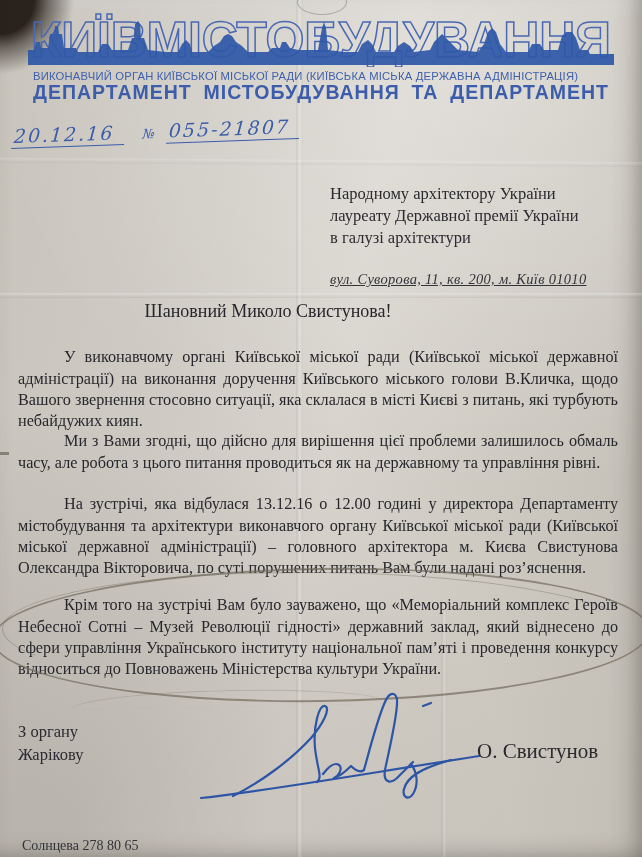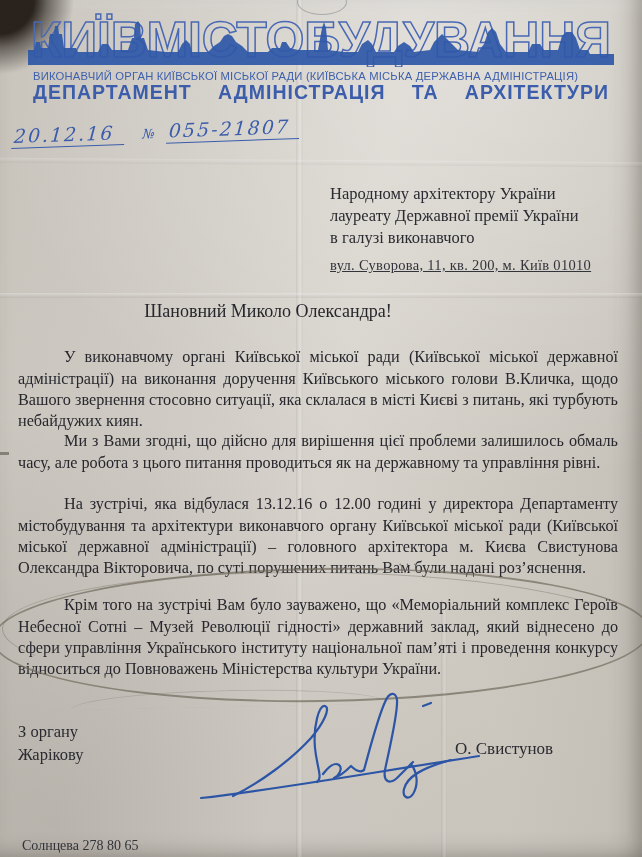--- a/index.html
+++ b/index.html
@@ -41,41 +41,41 @@
     text-align:justify;text-align-last:justify;}
   
   .ref{position:absolute;top:120px;left:12px;color:#3a5cab;
     font-family:"DejaVu Serif",serif;font-style:italic;font-size:19px;letter-spacing:2px;
     transform:rotate(-2deg) skewX(-6deg);white-space:nowrap;}
   .ref .u{border-bottom:1.6px solid #3a5cab;padding:0 10px 1px 2px;}
   .ref .num-sign{font-size:13px;letter-spacing:0;margin:0 4px 0 10px;}
   
   .recipient{position:absolute;top:183px;left:330px;width:290px;
     font-size:16.5px;line-height:22px;color:#2a2a30;}
-  .recipient .addr{font-size:14.5px;text-decoration:underline;
-    letter-spacing:.3px;margin-top:5px;color:#33333a;}
+  .recipient .addr{font-style:italic;font-size:14.5px;text-decoration:underline;
+    letter-spacing:.3px;margin-top:19px;color:#33333a;}
   
   .salutation{position:absolute;top:301px;left:18px;width:500px;text-align:center;
     font-size:18px;color:#26262c;}
   .para{position:absolute;left:18px;width:600px;text-align:justify;
     font-size:16.2px;line-height:21.4px;color:#27272d;text-indent:46px;}
   .p1{top:331px;} .p2{top:415px;} .p3{top:478px;} .p4{top:579px;}
   
   .pencil-oval{position:absolute;top:568px;left:-8px;width:654px;height:130px;
     border:2px solid rgba(112,106,92,.70);border-radius:50%;transform:rotate(-.8deg);}
   .pencil-oval2{position:absolute;top:572px;left:2px;width:636px;height:118px;
     border:1.5px solid rgba(112,106,92,.40);border-radius:50%;transform:rotate(.6deg);
     border-right-color:transparent;border-bottom-color:transparent;}
   .pencil-dots{position:absolute;top:556px;left:398px;color:rgba(105,99,86,.85);
     font-size:13px;letter-spacing:3px;}
   .pencil-tick{position:absolute;top:452px;left:0;width:9px;height:2.5px;
     background:rgba(90,85,74,.6);}
   
   .closing{position:absolute;top:720px;left:18px;font-size:16.5px;line-height:23px;color:#2a2a30;}
-  .signer{position:absolute;top:739px;left:455px;font-size:17px;color:#2a2a30;text-align:center;}
+  .signer{position:absolute;top:739px;left:477px;font-size:21px;color:#2a2a30;text-align:center;}
   .signature{position:absolute;top:686px;left:183px;width:312px;height:132px;}
   
   .executor{position:absolute;top:838px;left:22px;font-size:14px;color:#33333a;}
 </style>
 </head>
 <body>
 
 <div class="page">
 
   <div class="crease-v"></div>
@@ -93,36 +93,36 @@
            L48,35 L50,39 L70,39 L74,31 L80,31 L84,37 L100,37 L104,25 L106,25 L107,11 L110,8 L112,11 L113,25 L116,25 L120,37
            L138,39 L150,39 L154,31 L158,27 L162,31 L164,39 L180,39 L186,33 L192,29 L196,23 L200,21 L204,23 L208,29 L214,33 L220,39
            L240,39 L244,35 L252,35 L254,29 L258,29 L262,35 L270,37 L290,37 L294,15 L296,9 L298,15 L300,37 L316,39
            L330,39 L334,31 L340,27 L344,31 L348,39 L366,39 L370,33 L376,29 L382,33 L386,39 L402,37 L406,29 L410,25 L414,21 L418,25 L424,31 L430,37
            L450,39 L456,31 L460,19 L464,15 L468,19 L472,31 L478,39 L500,39 L504,31 L512,31 L516,37 L530,37
            L534,23 L538,19 L544,19 L548,25 L552,37 L560,37 L562,41 L586,41 L586,52 Z"></path>
     </svg>
   </div>
 
   <div class="org-line">ВИКОНАВЧИЙ ОРГАН КИЇВСЬКОЇ МІСЬКОЇ РАДИ (КИЇВСЬКА МІСЬКА ДЕРЖАВНА АДМІНІСТРАЦІЯ)</div>
-  <div class="dept-line">ДЕПАРТАМЕНТ АДМІНІСТРАЦІЯ ТА АРХІТЕКТУРИ</div>
+  <div class="dept-line">ДЕПАРТАМЕНТ МІСТОБУДУВАННЯ ТА ДЕПАРТАМЕНТ</div>
 
   <div class="ref">
     <span class="u">20.12.16</span>
     <span class="num-sign">№</span>
     <span class="u">055-21807</span>
   </div>
 
   <div class="recipient">
     <div>Народному архітектору України</div>
     <div>лауреату Державної премії України</div>
-    <div>в галузі виконавчого</div>
+    <div>в галузі архітектури</div>
     <div class="addr">вул. Суворова, 11, кв. 200, м. Київ 01010</div>
   </div>
 
-  <div class="salutation">Шановний Миколо Олександра!</div>
+  <div class="salutation">Шановний Миколо Свистунова!</div>
   <p class="para p1">У виконавчому органі Київської міської ради (Київської міської державної адміністрації) на виконання доручення Київського міського голови В.Кличка, щодо Вашого звернення стосовно ситуації, яка склалася в місті Києві з питань, які турбують небайдужих киян.</p>
   <p class="para p2">Ми з Вами згодні, що дійсно для вирішення цієї проблеми залишилось обмаль часу, але робота з цього питання проводиться як на державному та управління рівні.</p>
   <p class="para p3">На зустрічі, яка відбулася 13.12.16 о 12.00 годині у директора Департаменту містобудування та архітектури виконавчого органу Київської міської ради (Київської міської державної адміністрації) – головного архітектора м. Києва Свистунова Олександра Вікторовича, по суті порушених питань Вам були надані роз’яснення.</p>
   <p class="para p4">Крім того на зустрічі Вам було зауважено, що «Меморіальний комплекс Героїв Небесної Сотні – Музей Революції гідності» державний заклад, який віднесено до сфери управління Українського інституту національної пам’яті і проведення конкурсу відноситься до Повноважень Міністерства культури України.</p>
 
   <div class="pencil-oval"></div>
   <div class="pencil-oval2"></div>
   <div class="pencil-dots">···</div>
   <div class="pencil-tick"></div>
 

